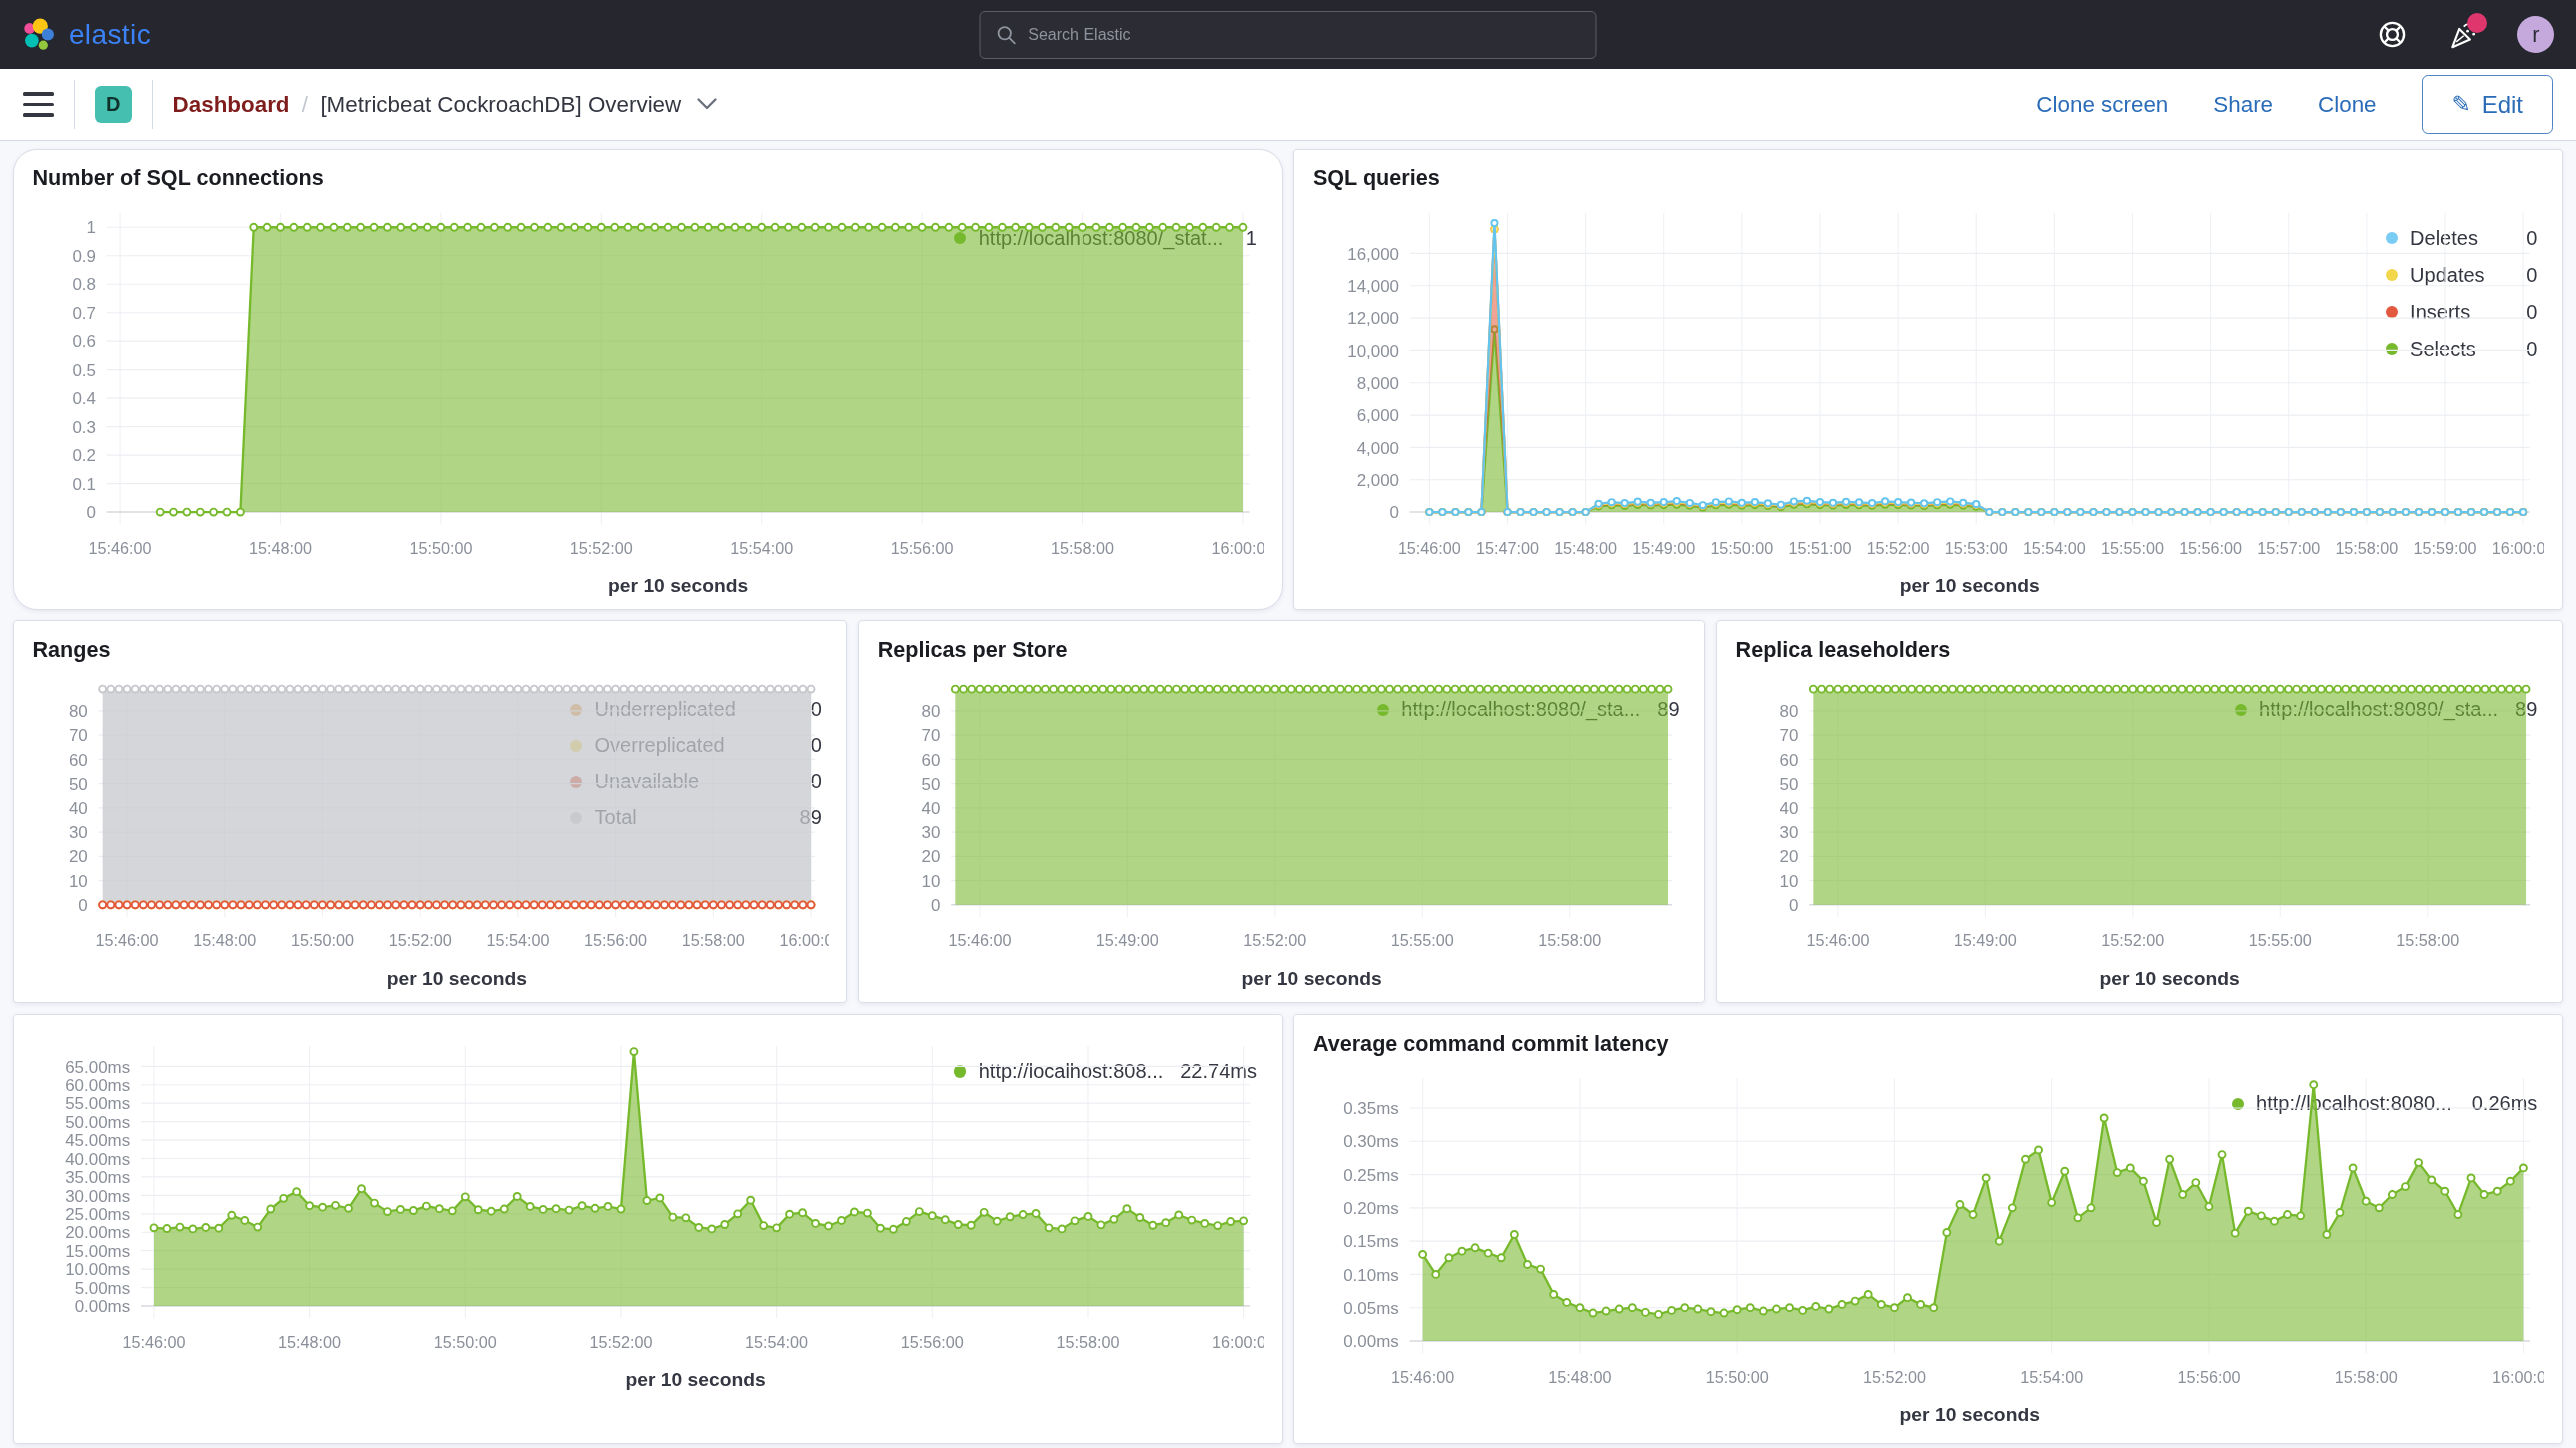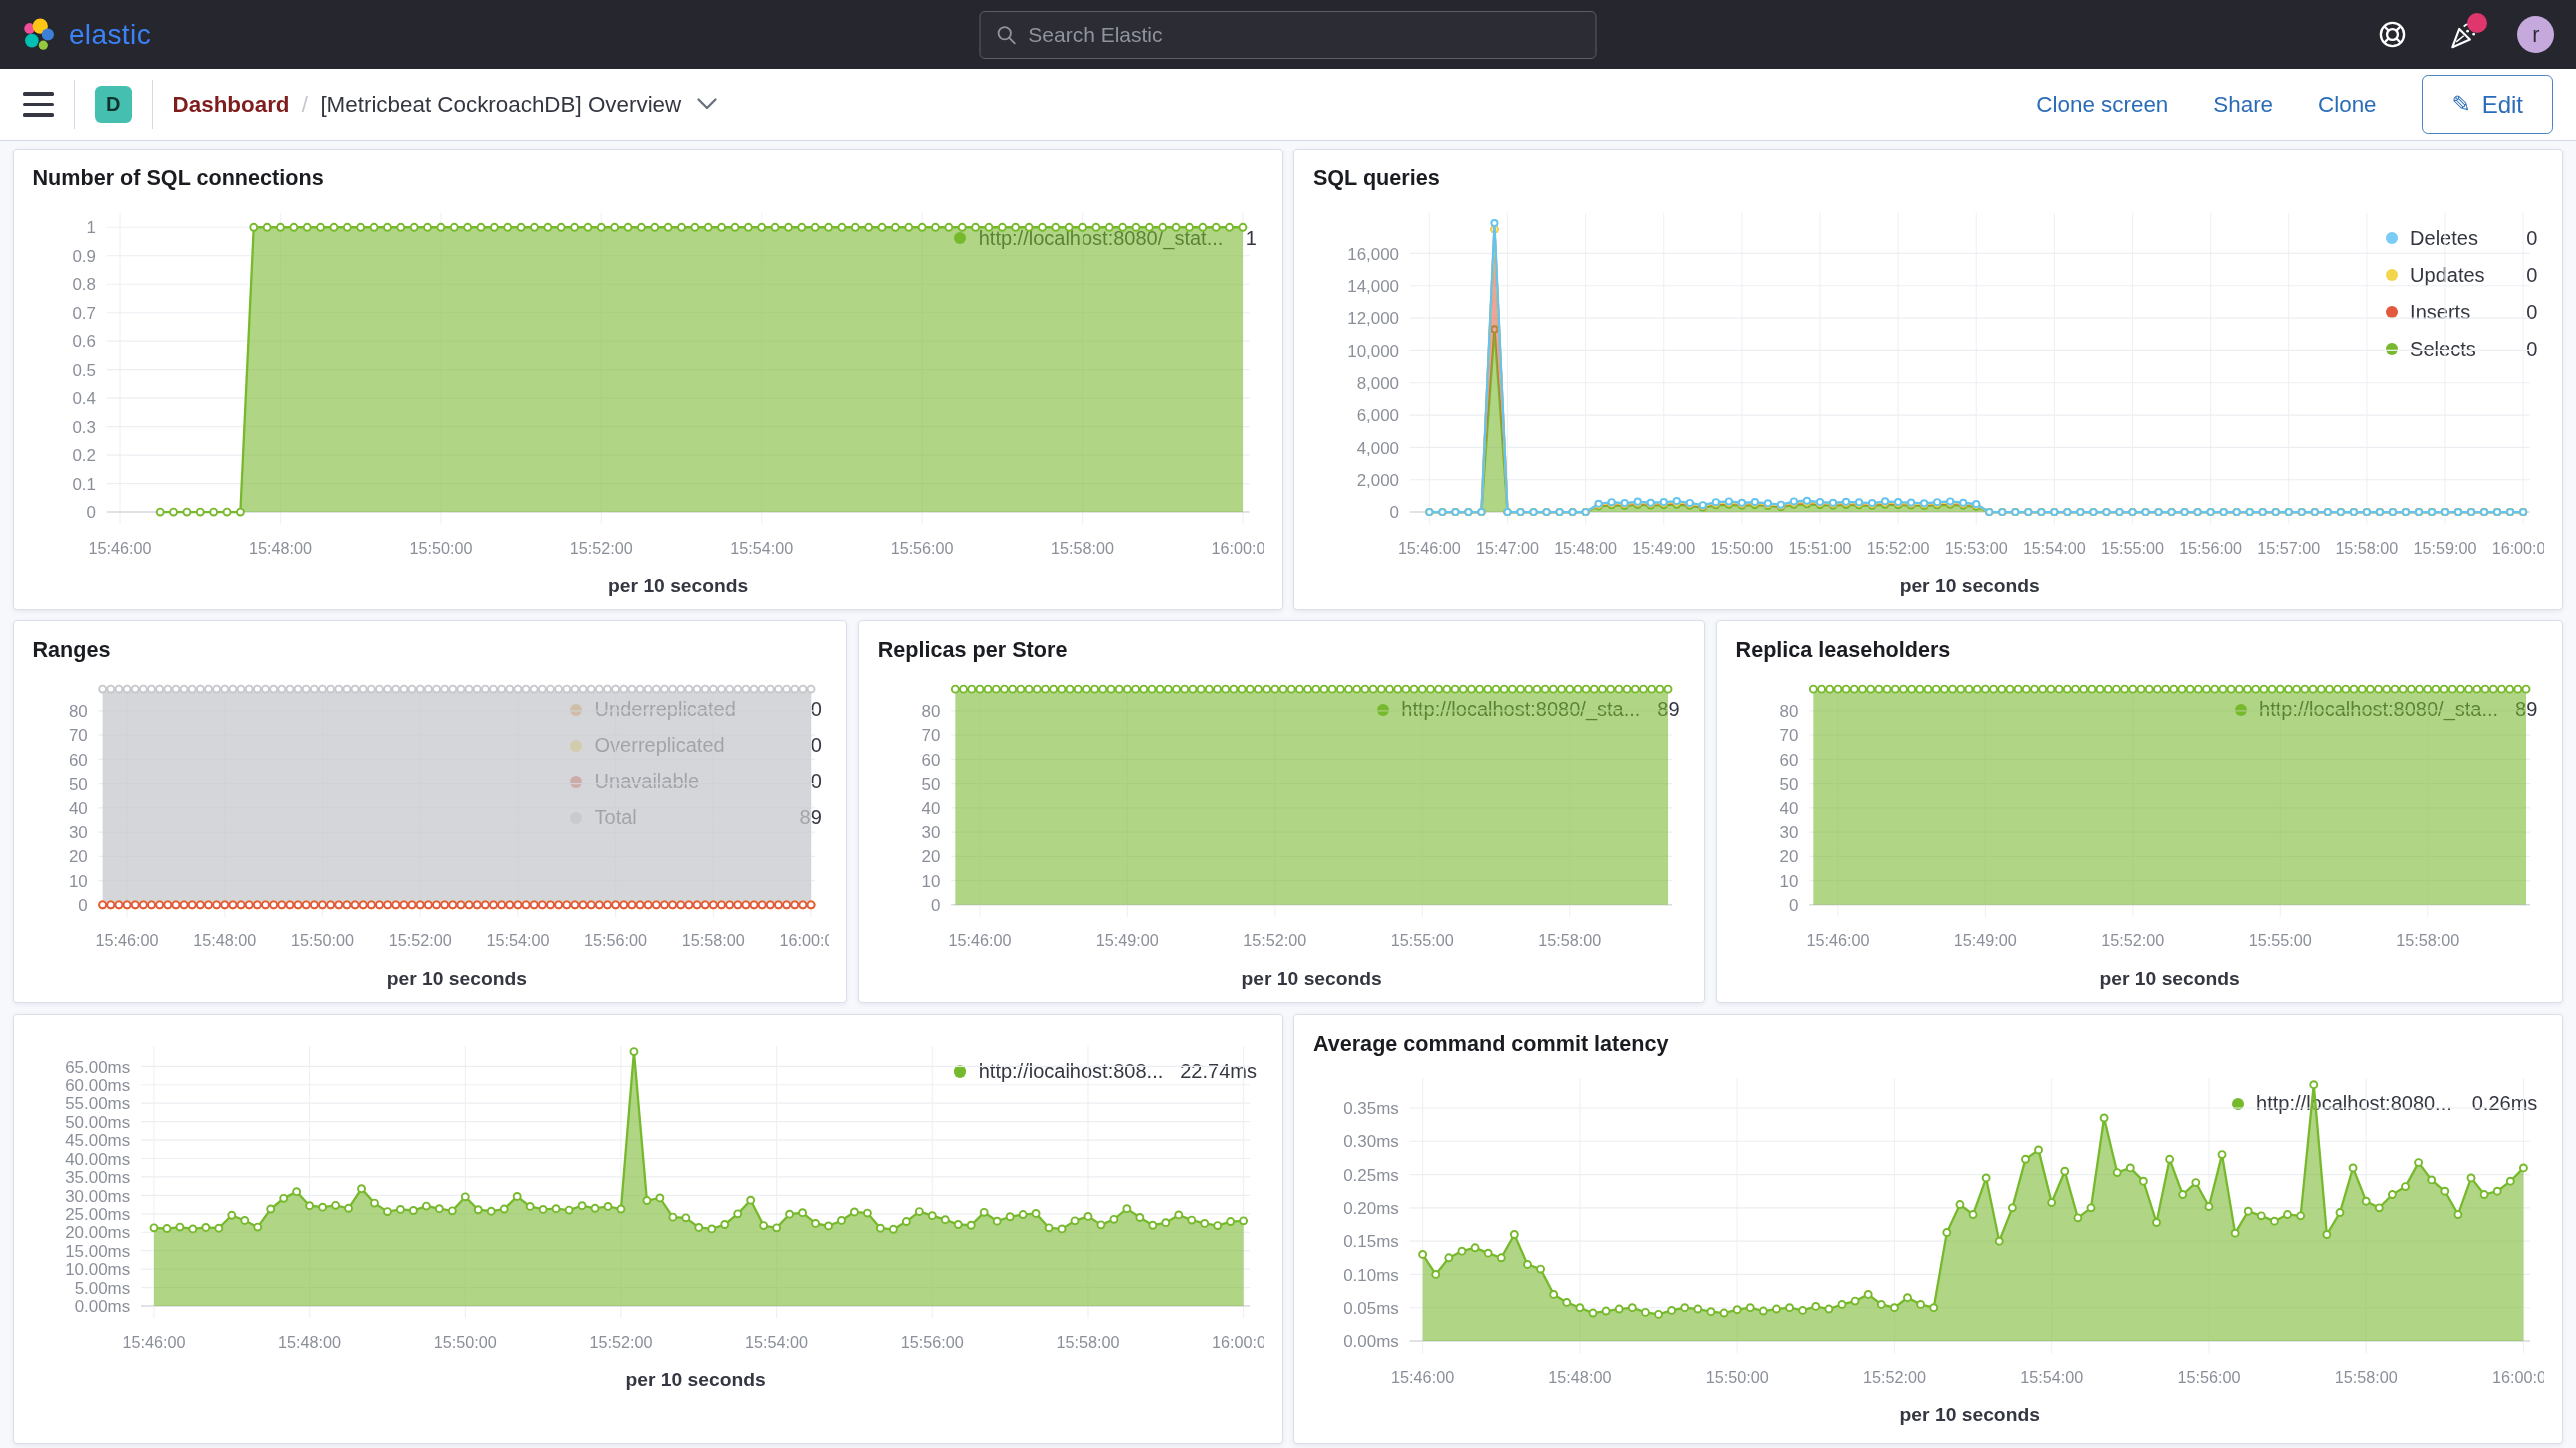--- a/index.html
+++ b/index.html
@@ -8,21 +8,21 @@
 
   
   .hdr { height:69px; background:#25262E; display:flex; align-items:center; padding:0 21.6px; position:relative; }
   .logo { display:flex; align-items:center; gap:12.3px; }
   .logo-text { color:#3b82f6; font-size:28px; font-weight:400; letter-spacing:0.4px; }
   .searchbox { position:absolute; left:50%; top:10.8px; transform:translateX(-50%);
     width:617px; height:48px; border:0.8px solid #5B5E68; border-radius:5.4px;
     display:flex; align-items:center; background:rgba(255,255,255,0.03); }
   .searchbox svg { margin:0 10.8px 0 15.4px; flex:0 0 auto; }
   .searchbox input { flex:1; background:transparent; border:none; outline:none;
-    color:#D3DAE6; font-size:21px; font-family:inherit; }
+    color:#D3DAE6; font-size:16px; font-family:inherit; }
   .searchbox input::placeholder { color:#8E939D; }
   .hdr-right { margin-left:auto; display:flex; align-items:center; gap:37px; }
   .hdr-icon { position:relative; width:34px; height:34px; display:flex; align-items:center; justify-content:center; cursor:pointer; }
   .notif-dot { position:absolute; top:-4.6px; right:-6.2px; width:20px; height:20px; border-radius:50%; background:#E0366E; }
   .avatar { width:37px; height:37px; border-radius:50%; background:#C5A9DD; color:#2B2B33;
     font-size:21.6px; display:flex; align-items:center; justify-content:center; cursor:pointer; }
 
   
   .tbar { height:72px; background:#FFFFFF; border-bottom:0.8px solid #D3DAE6;
     display:flex; align-items:center; padding:0 23px; gap:20px; }
@@ -132,21 +132,21 @@
     <span class="tbar-link">Clone</span>
     <button class="edit-btn">
       <span class="pencil">✎</span>
       <span>Edit</span>
     </button>
   </div>
 </div>
 
 <div class="main">
   <div class="row" style="height:461px;">
-    <div class="panel" style="flex:1645;">
+    <div class="panel" style="flex:1645;border-radius:24px;">
       <div class="panel-title">Number of SQL connections</div>
       <div class="panel-body">
           <div class="chart"><svg width="1231" height="410" viewBox="0 0 1596 532">
               <line x1="112.34502923976608" y1="26" x2="112.34502923976608" y2="430" stroke="#F0F1F5" stroke-width="1.5"></line>
               <line x1="320.48538011695905" y1="26" x2="320.48538011695905" y2="430" stroke="#F0F1F5" stroke-width="1.5"></line>
               <line x1="528.625730994152" y1="26" x2="528.625730994152" y2="430" stroke="#F0F1F5" stroke-width="1.5"></line>
               <line x1="736.766081871345" y1="26" x2="736.766081871345" y2="430" stroke="#F0F1F5" stroke-width="1.5"></line>
               <line x1="944.906432748538" y1="26" x2="944.906432748538" y2="430" stroke="#F0F1F5" stroke-width="1.5"></line>
               <line x1="1153.046783625731" y1="26" x2="1153.046783625731" y2="430" stroke="#F0F1F5" stroke-width="1.5"></line>
               <line x1="1361.187134502924" y1="26" x2="1361.187134502924" y2="430" stroke="#F0F1F5" stroke-width="1.5"></line>

